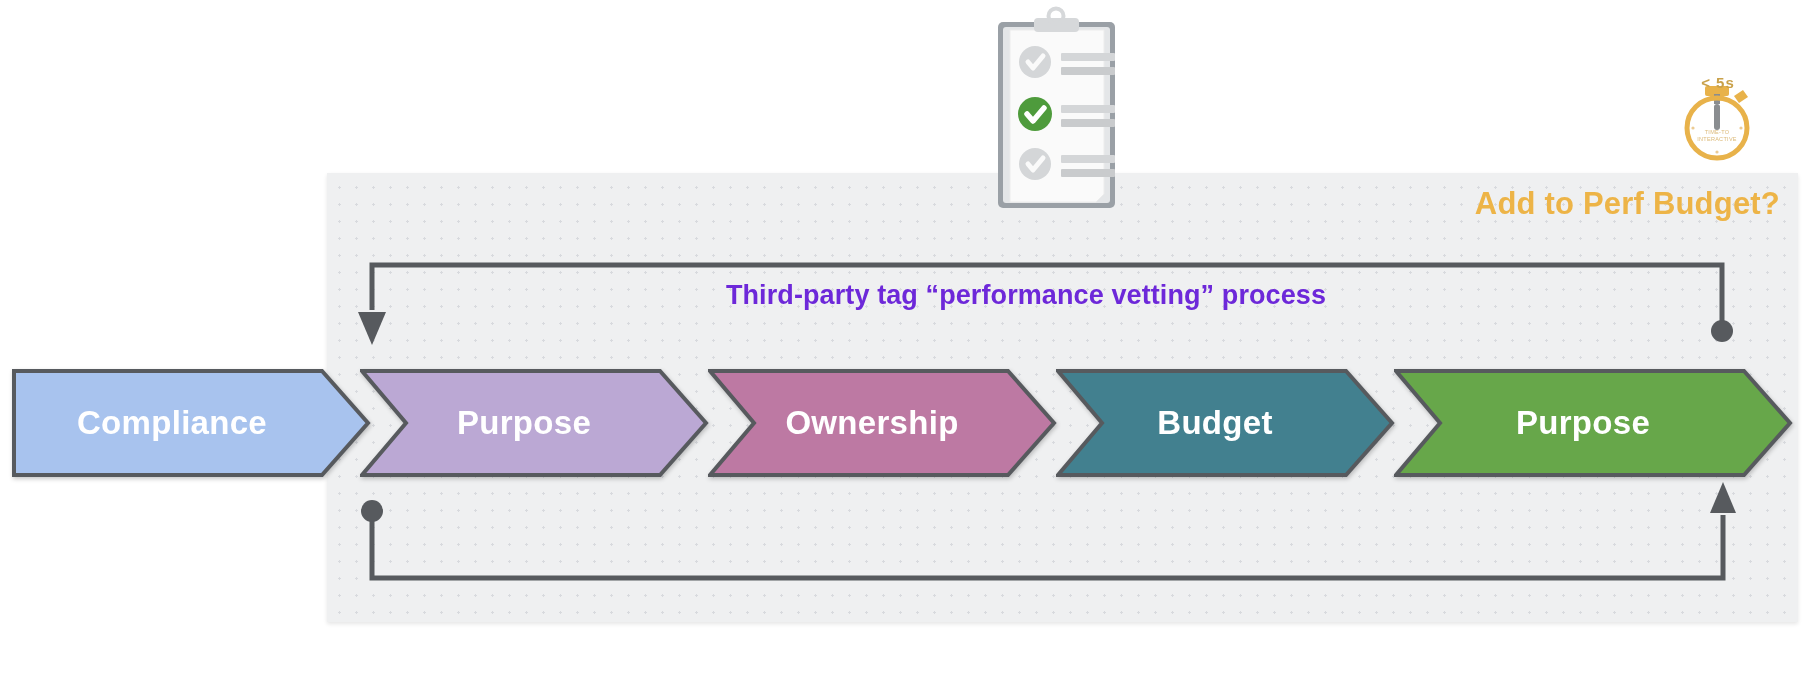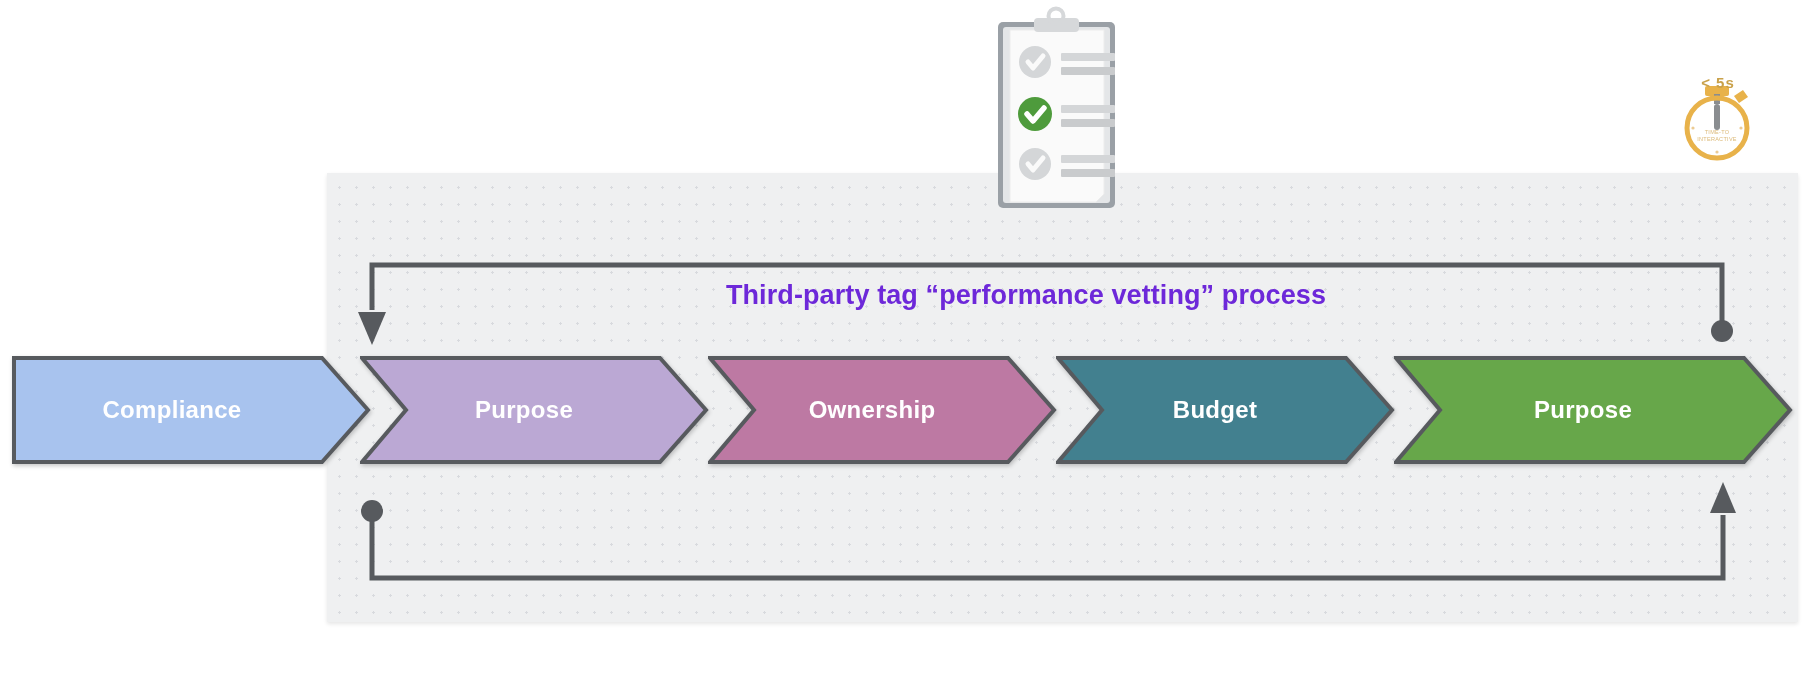--- a/index.html
+++ b/index.html
@@ -28,24 +28,24 @@
   }
   .process-title{
     position:absolute;left:356px;top:280px;width:1340px;
     text-align:center;
     color:#6d28d9;
     font-size:27px;font-weight:bold;letter-spacing:.1px;
   }
 
   
   .chev{
-    position:absolute;top:355px;height:110px;
+    position:absolute;top:368px;height:110px;
     display:flex;align-items:center;
     color:#ffffff;
-    font-size:24px;font-weight:bold;letter-spacing:.3px;
+    font-size:33px;font-weight:bold;letter-spacing:.3px;
     filter:drop-shadow(1px 2px 2px rgba(0,0,0,.22));
   }
   .chev .lbl{width:100%;text-align:center;padding-right:22px;}
   .chev.first .lbl{padding-right:40px;}
 
   
   svg.wires{position:absolute;left:0;top:0;width:1810px;height:690px;
             pointer-events:none;}
 
   
@@ -99,20 +99,21 @@
       <rect x="42" y="34" width="6" height="26" rx="3" fill="#8a8d90"></rect>
       <text x="45" y="64" text-anchor="middle" font-family="Liberation Sans, sans-serif" font-size="5.5" fill="#dcb978" letter-spacing="0.3">TIME-TO</text>
       <text x="45" y="71" text-anchor="middle" font-family="Liberation Sans, sans-serif" font-size="5.5" fill="#dcb978" letter-spacing="0.3">INTERACTIVE</text>
       <circle cx="21" cy="58" r="1.6" fill="#eccb93"></circle>
       <circle cx="69" cy="58" r="1.6" fill="#eccb93"></circle>
       <circle cx="45" cy="82" r="1.6" fill="#eccb93"></circle>
     </svg>
   </div>
   <div class="sw-cap">&lt; 5s</div>
 
+  <div class="budget-label">Add to Perf Budget?</div>
   <div class="process-title">Third-party tag “performance vetting” process</div>
 
   <svg class="wires">
     <defs>
       <marker id="arrowDown" viewBox="0 0 10 10" refX="5" refY="9" markerWidth="7" markerHeight="7" orient="auto-start-reverse">
         <path d="M0 0 L10 0 L5 10 Z" fill="#575a5e"></path>
       </marker>
     </defs>
 
     <g>

